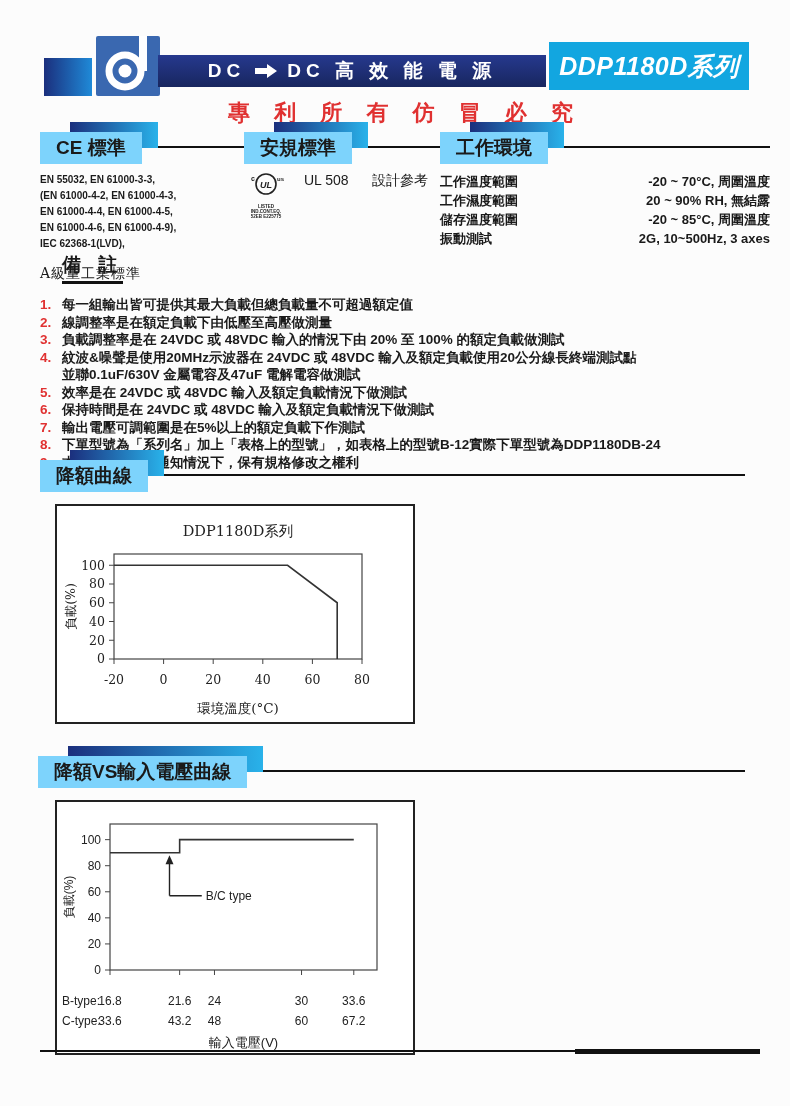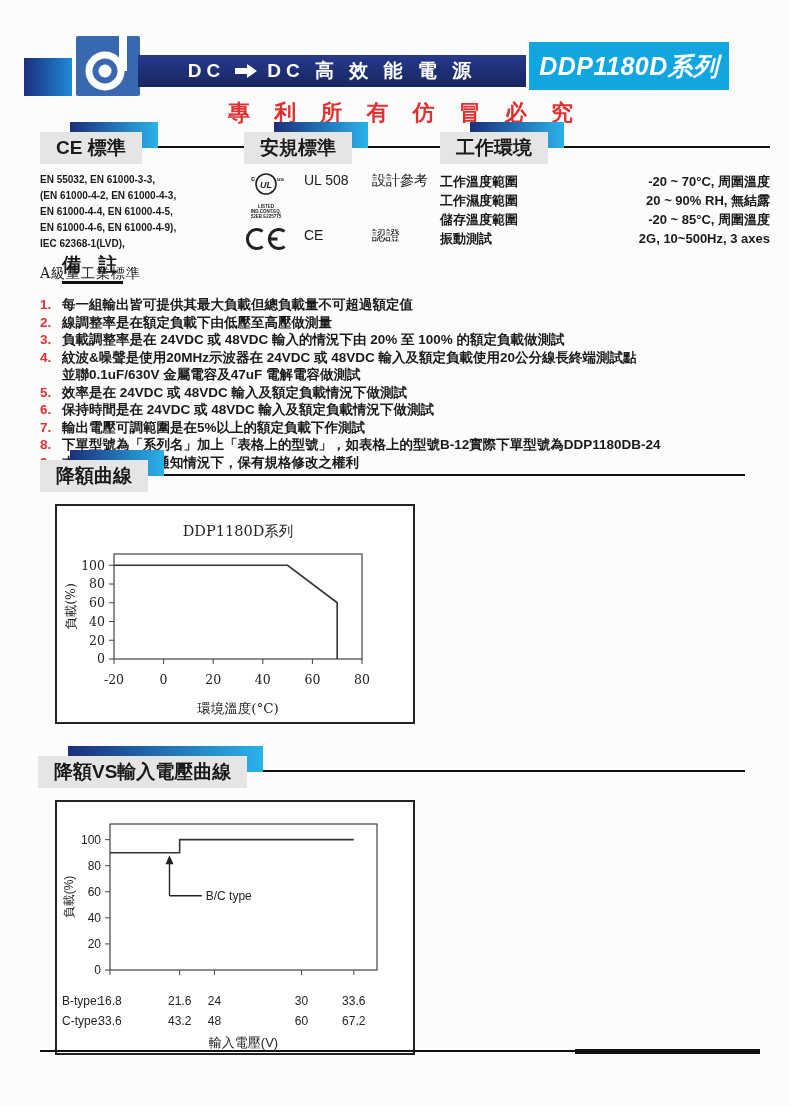--- a/index.html
+++ b/index.html
@@ -1,40 +1,40 @@
 <!DOCTYPE html>
 <html><head>
 <meta charset="utf-8">
 <style>
   html,body{margin:0;padding:0;background:#e9e9e9;}
   .page{position:relative;width:790px;height:1106px;background:#fcfcfc;overflow:hidden;
         font-family:"Liberation Sans",sans-serif;color:#1a1a1a;}
 
   
-  .logo-strip{position:absolute;top:36px;left:24px;width:730px;height:60px;}
+  .logo-strip{position:absolute;top:36px;left:44px;width:730px;height:60px;}
   .grad-rect{position:absolute;left:0;top:22px;width:48px;height:38px;
              background:linear-gradient(90deg,#1b2f7d,#1f8ad8);}
   .logo-box{position:absolute;left:52px;top:0;width:64px;height:60px;background:#3a68b0;border-radius:2px;}
   .banner{position:absolute;left:114px;top:19px;width:388px;height:32px;
           background:linear-gradient(180deg,#26398e,#18265f);
           display:flex;align-items:center;justify-content:center;gap:10px;
           color:#fff;font-weight:bold;font-size:19px;letter-spacing:5px;}
   .banner .arrow{display:flex;align-items:center;}
   .series-box{position:absolute;left:505px;top:6px;width:200px;height:48px;background:#12a6e0;
               display:flex;align-items:center;justify-content:center;
               color:#fff;font-weight:bold;font-style:italic;font-size:25px;letter-spacing:.5px;}
   .slogan{position:absolute;top:98px;left:210px;width:390px;text-align:center;
           color:#e03131;font-weight:bold;font-size:22px;letter-spacing:9px;}
 
   
   .sec-wrap{display:flex;align-items:center;}
   .sec-header{position:relative;display:inline-block;padding-top:10px;flex:0 0 auto;}
   .sec-header .bluebar{position:absolute;left:30px;top:0;right:-16px;height:26px;
                        background:linear-gradient(90deg,#1b2f7d,#29b2ea);}
-  .sec-header .graybox{position:relative;background:#e5e5e5;padding:3px 16px;
+  .sec-header .graybox{position:relative;background:#7dd3fc;padding:3px 16px;
                        font-weight:bold;font-size:19px;white-space:nowrap;}
   .sec-rule{flex:1 1 auto;height:2px;background:#111;margin-top:8px;margin-left:16px;}
 
   
   .cols{position:absolute;top:122px;left:40px;width:730px;display:flex;}
   .col1{width:204px;flex:0 0 204px;}
   .col2{width:196px;flex:0 0 196px;}
   .col3{flex:1 1 auto;}
   .col-body{margin-top:8px;}
   .ce-lines div{font-weight:bold;font-size:10px;line-height:16px;}
@@ -134,31 +134,20 @@
               <text x="31" y="9" font-size="6" font-weight="bold" fill="#222">us</text>
             </svg>
             <div class="ul-small">
                 <div>LISTED</div>
                 <div>IND.CONT.EQ.</div>
                 <div>52EB E225775</div>
               </div>
           </div>
           <span class="safety-code">UL 508</span>
           <span class="safety-desc">設計參考</span>
-        </div>
-        <div class="safety-row">
-          <div class="ul-badge">
-            <svg width="42" height="24" viewBox="0 0 44 24">
-              <path d="M 18.5 4 A 10 10 0 1 0 18.5 20" fill="none" stroke="#222" stroke-width="3.2"></path>
-              <path d="M 41.5 4 A 10 10 0 1 0 41.5 20" fill="none" stroke="#222" stroke-width="3.2"></path>
-              <path d="M 24 12 H 34" fill="none" stroke="#222" stroke-width="3.2"></path>
-            </svg>
-          </div>
-          <span class="safety-code">CE</span>
-          <span class="safety-desc">認證</span>
         </div>
       </div>
     </div>
 
     <div class="col3">
       <div class="sec-wrap">
         <div class="sec-header">
           <div class="bluebar"></div>
           <div class="graybox">工作環境</div>
         </div>

